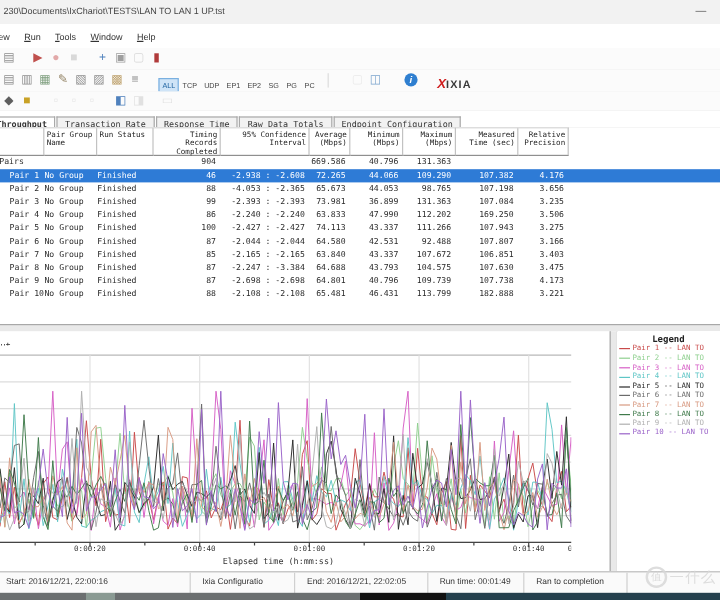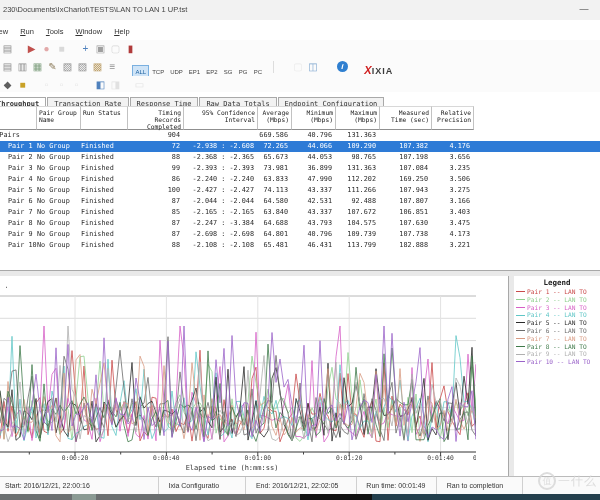--- a/index.html
+++ b/index.html
@@ -194,36 +194,36 @@
       <div class="td"></div>
       <div class="td"></div>
       <div class="td"></div>
     </div>
     <div>
 
         <div class="tgrid trow active">
           <div class="td l">Pair 1</div>
           <div class="td">No Group</div>
           <div class="td">Finished</div>
-          <div class="td r">72</div>
+          <div class="td r">46</div>
           <div class="td r">-2.938 : -2.608</div>
           <div class="td r">72.265</div>
           <div class="td r">44.066</div>
           <div class="td r">109.290</div>
           <div class="td r">107.382</div>
           <div class="td r">4.176</div>
           <div class="td"></div>
         </div>
 
         <div class="tgrid trow">
           <div class="td l">Pair 2</div>
           <div class="td">No Group</div>
           <div class="td">Finished</div>
           <div class="td r">88</div>
-          <div class="td r">-2.368 : -2.365</div>
+          <div class="td r">-4.053 : -2.365</div>
           <div class="td r">65.673</div>
           <div class="td r">44.053</div>
           <div class="td r">98.765</div>
           <div class="td r">107.198</div>
           <div class="td r">3.656</div>
           <div class="td"></div>
         </div>
 
         <div class="tgrid trow">
           <div class="td l">Pair 3</div>

